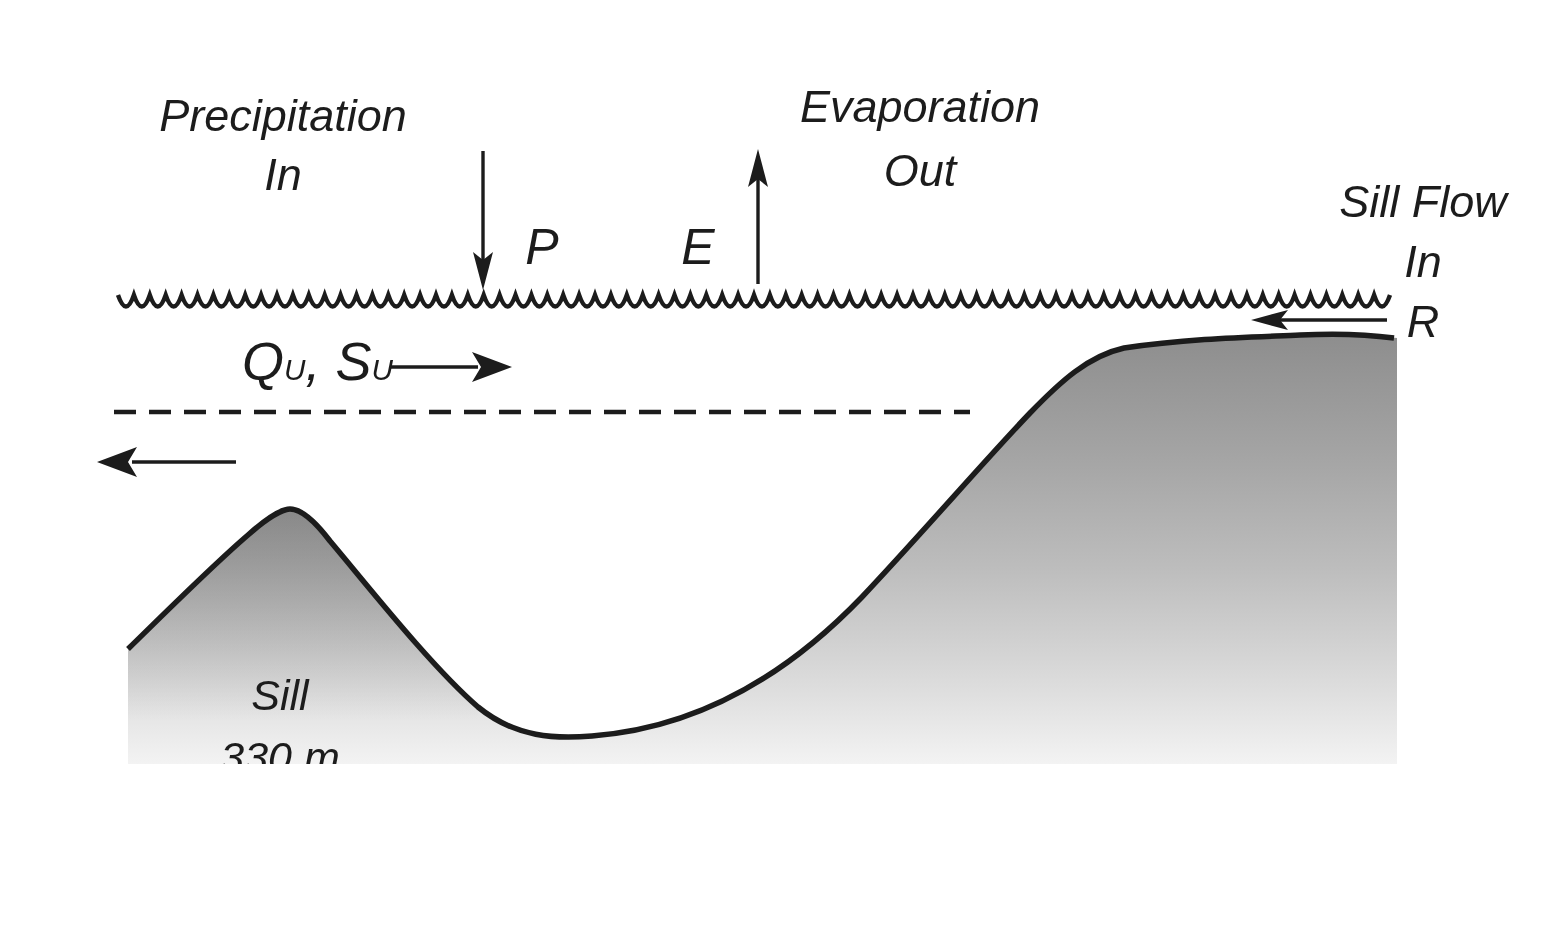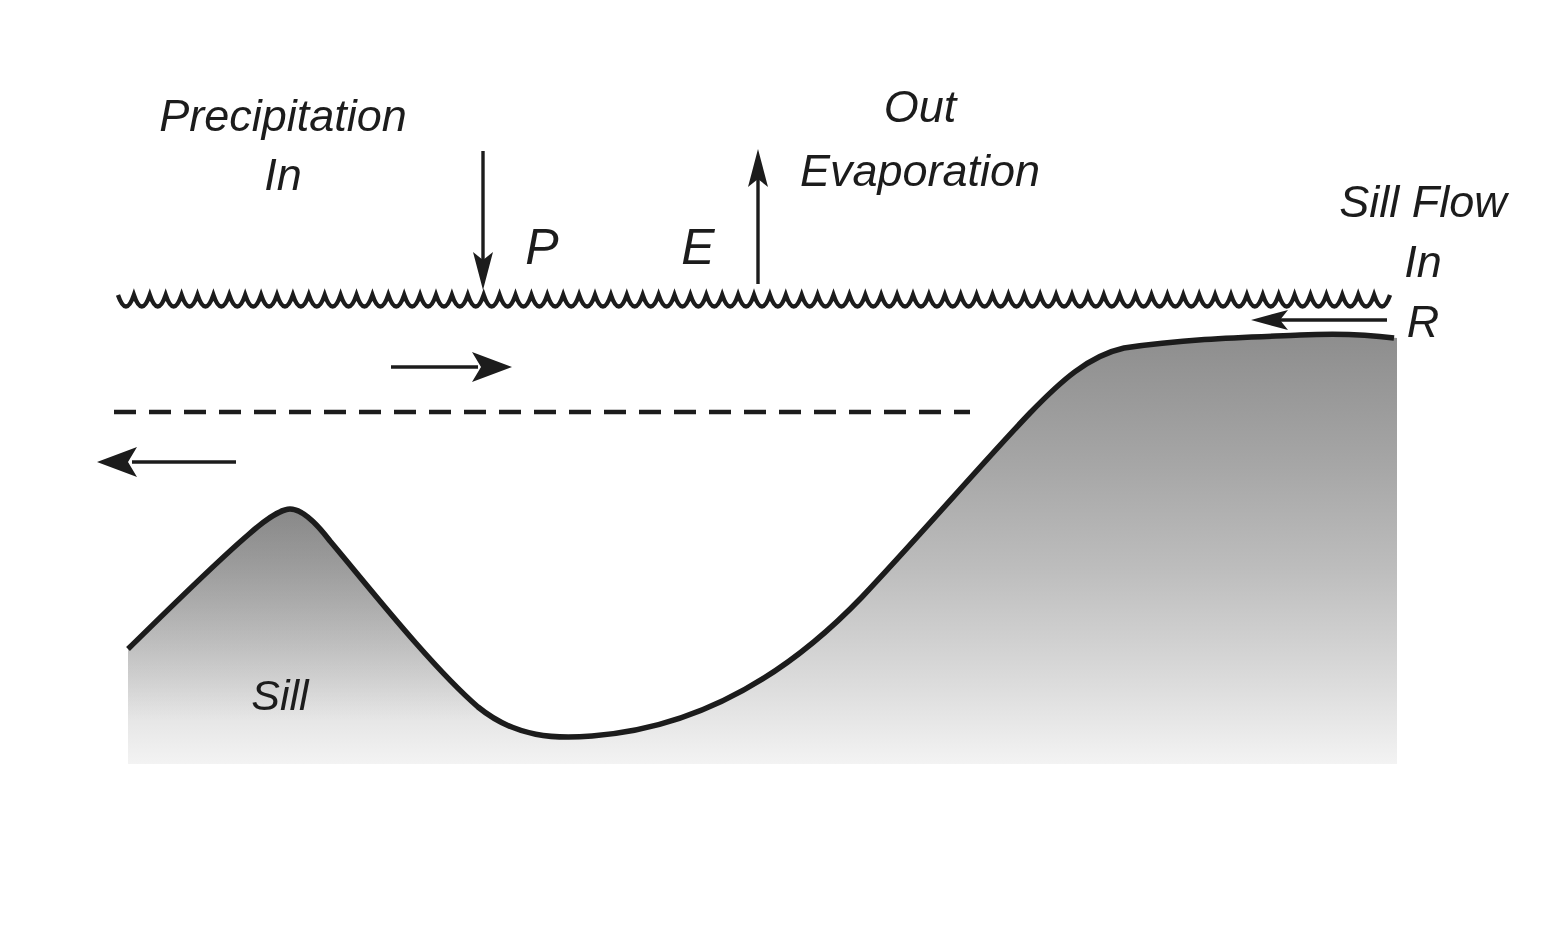--- a/index.html
+++ b/index.html
@@ -97,33 +97,37 @@
       <polygon class="ink-fill" points="97,462 137,447 128,462 137,477"></polygon>
     </g>
   </svg>
 
   <div class="label center flow-title" style="left:283px;top:86px;line-height:59px;">
     <div>Precipitation</div>
     <div>In</div>
   </div>
 
   <div class="label center flow-title" style="left:920px;top:75px;line-height:64px;">
+    <div>Evaporation</div>
     <div>Out</div>
-    <div>Evaporation</div>
   </div>
 
   <div class="label center flow-title" style="left:1423px;top:172px;line-height:60px;">
     <div>Sill Flow</div>
     <div>In</div>
     <div>R</div>
   </div>
 
   <div class="label center-xy symbol" style="left:542px;top:247px;position:absolute;">P</div>
 
   <div class="label center-xy symbol" style="left:698px;top:247px;position:absolute;">E</div>
 
+  <div class="label layer-eq" style="left:242px;top:334px;">
+    <span>Q</span><span class="sub">U</span><span class="sep">, </span><span>S</span><span class="sub">U</span>
+  </div>
 
 
   <div class="label center sill-label" style="left:280px;top:664px;line-height:62px;">
     <div>Sill</div>
+    <div>330 m</div>
   </div>
 
 </div>
 
 </body></html>

